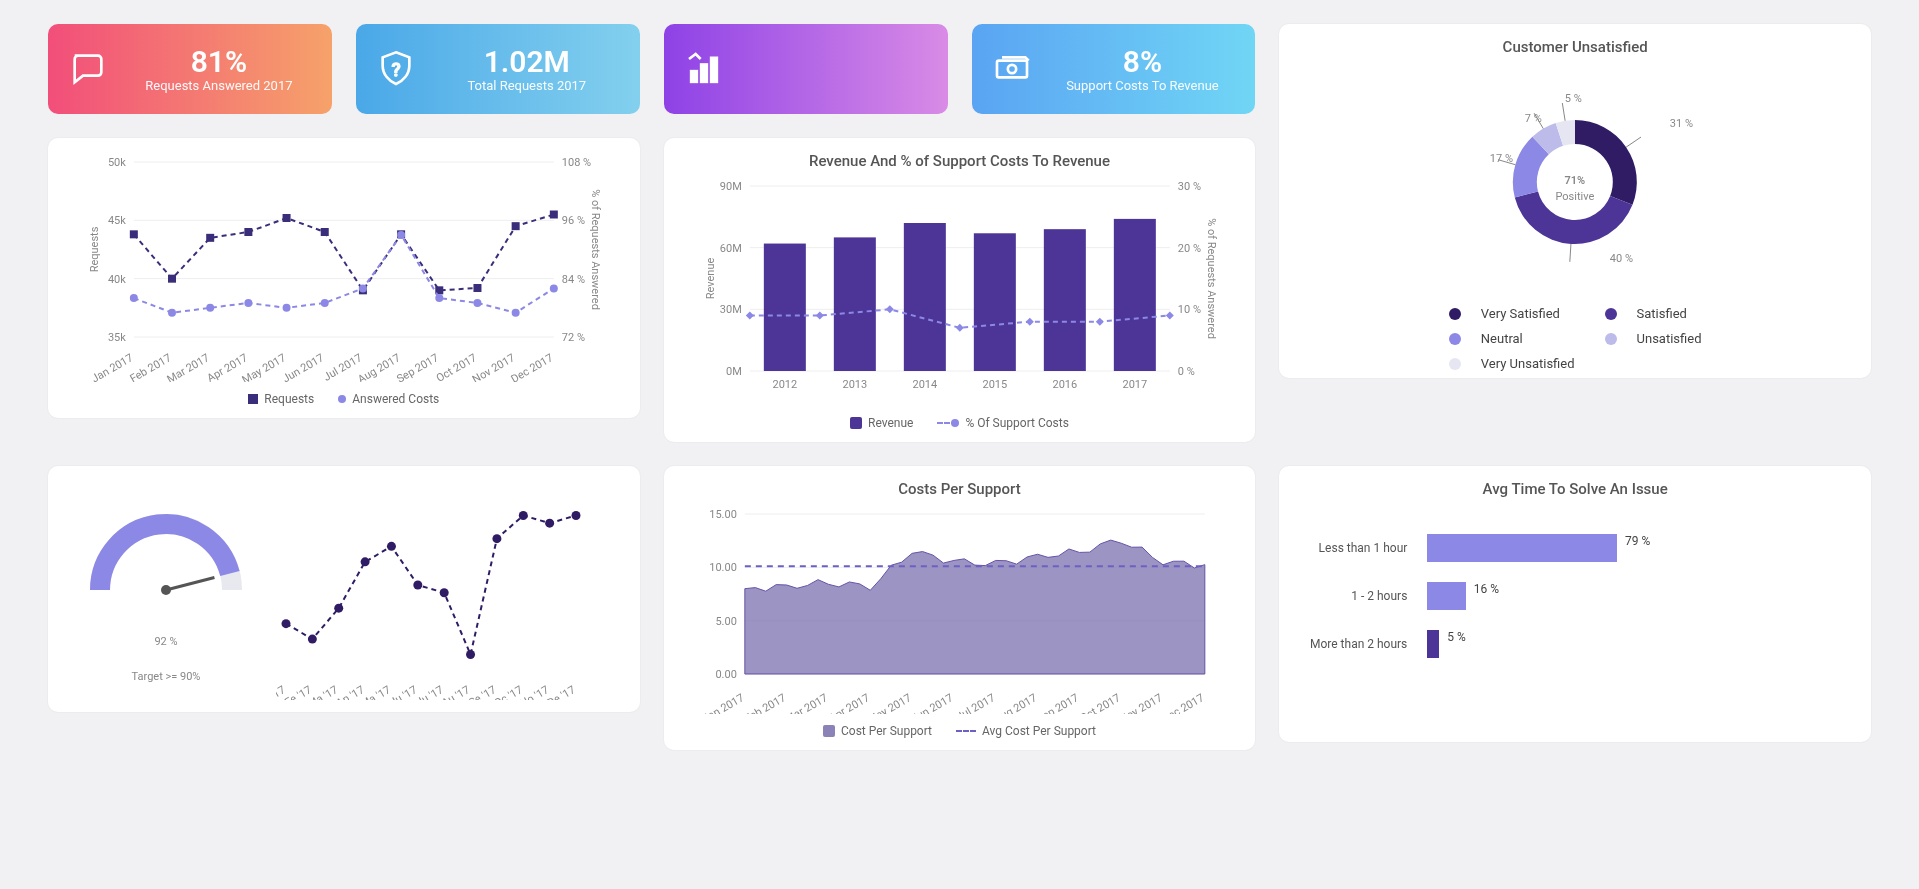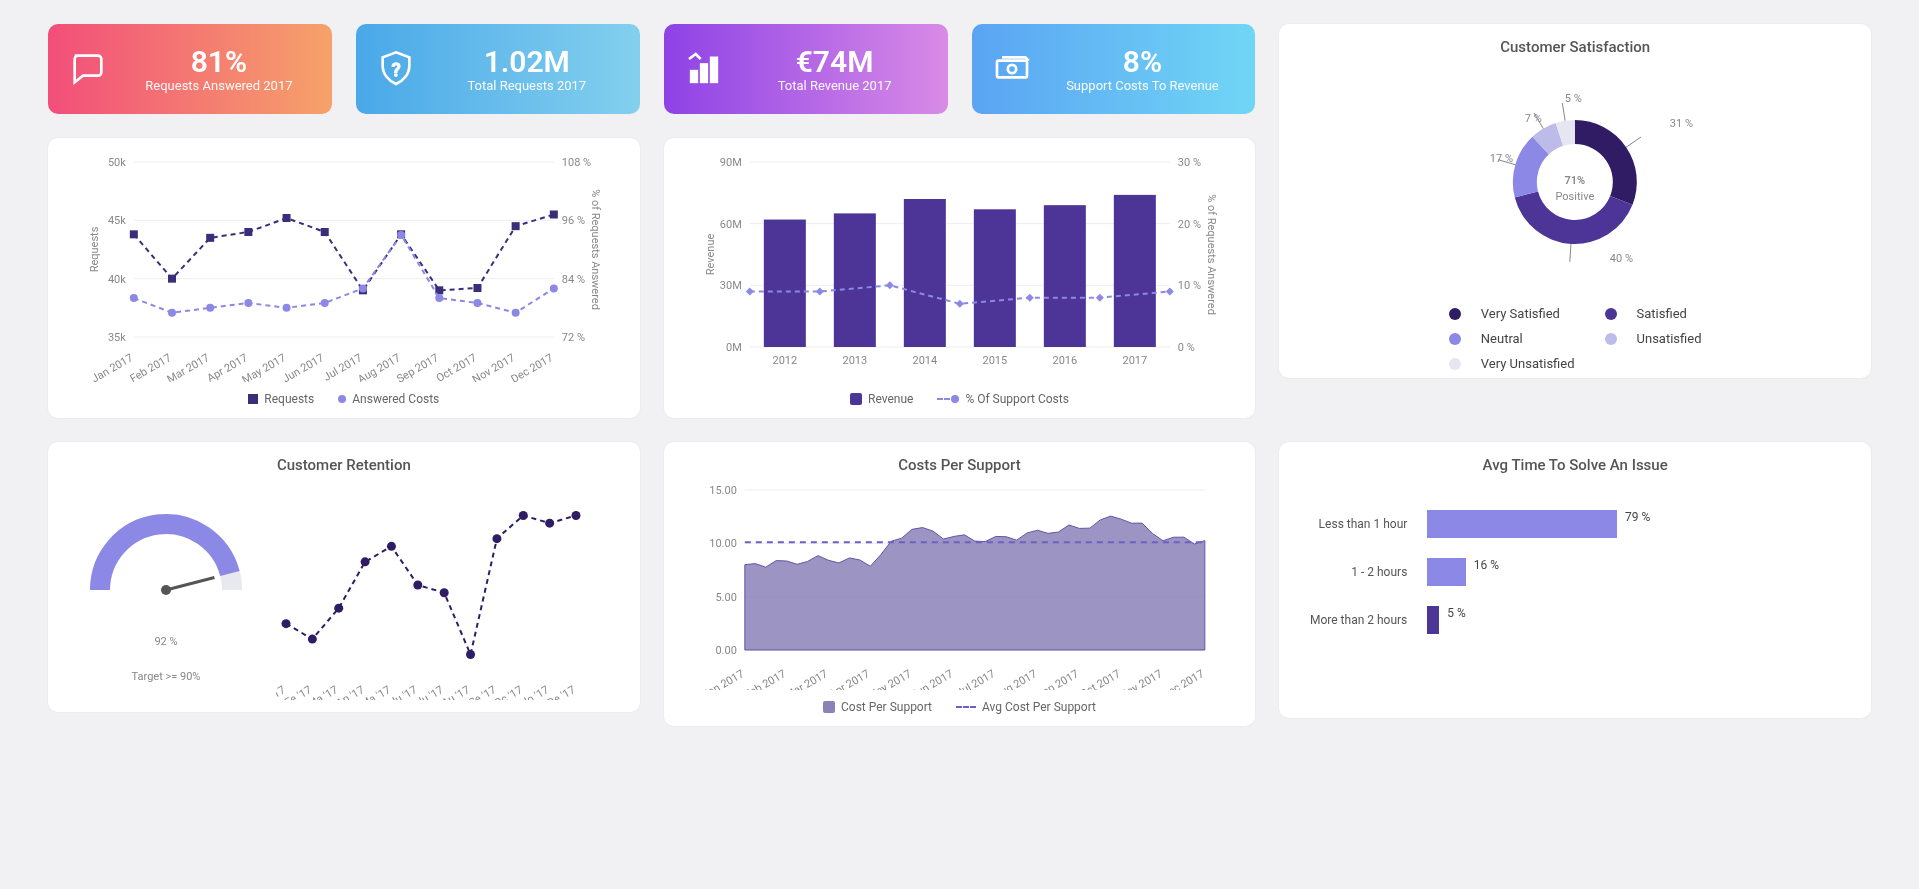--- a/index.html
+++ b/index.html
@@ -179,41 +179,38 @@
     <div class="kpi-row">
       <div class="kpi kpi3">
         <span class="icon">
           <svg viewBox="0 0 24 24">
               <rect x="4" y="13" width="4" height="7" fill="#fff"></rect>
               <rect x="10" y="9" width="4" height="11" fill="#fff"></rect>
               <rect x="16" y="5" width="4" height="15" fill="#fff"></rect>
               <path d="M3 6l4-3 3 3" fill="none" stroke="#fff" stroke-width="1.6"></path>
             </svg>
         </span>
-        <div class="text">
-          <div class="value">€74M</div>
-          <div class="label">Total Revenue 2017</div>
-        </div>
       </div>
       <div class="kpi kpi4">
         <span class="icon">
           <svg viewBox="0 0 24 24">
               <rect x="3" y="7" width="18" height="10" rx="1" fill="none" stroke="#fff" stroke-width="1.6"></rect>
               <circle cx="12" cy="12" r="2.5" fill="none" stroke="#fff" stroke-width="1.6"></circle>
               <path d="M6 5h14l2 2" fill="none" stroke="#fff" stroke-width="1.6"></path>
             </svg>
         </span>
         <div class="text">
           <div class="value">8%</div>
           <div class="label">Support Costs To Revenue</div>
         </div>
       </div>
     </div>
 
     <div class="card">
+      <h3>Revenue And % of Support Costs To Revenue</h3>
       <svg id="svg-chart2" width="100%" height="230" viewBox="0 0 520 230">
           <line x1="50" x2="470" y1="195" y2="195" stroke="#eee"></line>
           <text x="42" y="199" text-anchor="end">0M</text>
           <line x1="50" x2="470" y1="133.33333333333334" y2="133.33333333333334" stroke="#eee"></line>
           <text x="42" y="137.33333333333334" text-anchor="end">30M</text>
           <line x1="50" x2="470" y1="71.66666666666667" y2="71.66666666666667" stroke="#eee"></line>
           <text x="42" y="75.66666666666667" text-anchor="end">60M</text>
           <line x1="50" x2="470" y1="10" y2="10" stroke="#eee"></line>
           <text x="42" y="14" text-anchor="end">90M</text>
           <text x="478" y="199" text-anchor="start">0 %</text>
@@ -252,21 +249,21 @@
             <span class="dashline"></span>
             <span class="dot" style="background:#8c88e5;margin-left:-12px"></span>
             <span>% Of Support Costs</span>
           </div>
       </div>
     </div>
   </div>
 
   <div class="cell">
     <div class="card" style="height:354px">
-      <h3>Customer Satisfaction</h3>
+      <h3>Customer Unsatisfied</h3>
       <svg id="svg-chart3" width="100%" height="230" viewBox="0 0 360 230">
           <path d="M180 58 A62 62 0 0 1 237.64614212507158 142.82372226645003 L215.33150646375356 133.98873300201777 A38 38 0 0 0 180 82 Z" fill="#2f1c64"></path>
           <line x1="231.27899560502283" y1="85.1508305731679" x2="246.16644594196495" y2="75.03332977182956" stroke="#888"></line>
           <path d="M237.64614212507158 142.82372226645003 A62 62 0 0 1 119.94784401002488 135.418773004221 L143.19383987711203 129.45021571226448 A38 38 0 0 0 215.33150646375356 133.98873300201777 Z" fill="#4c3597"></path>
           <line x1="176.10698778918257" y1="181.87765716255285" x2="174.97675843765492" y2="199.84213827426174" stroke="#888"></line>
           <path d="M119.94784401002488 135.418773004221 A62 62 0 0 1 137.55807943242132 74.8039450998725 L153.98720997470983 92.29919215798637 A38 38 0 0 0 143.19383987711203 129.45021571226448 Z" fill="#8c88e5"></path>
           <line x1="120.46179148802953" y1="102.70255142556778" x2="103.17650514584456" y2="97.68071151686166" stroke="#888"></line>
           <path d="M137.55807943242132 74.8039450998725 A62 62 0 0 1 160.84094634875325 61.03449598970048 L168.257354213752 83.85985238078416 A38 38 0 0 0 153.98720997470983 92.29919215798637 Z" fill="#bdbbe9"></path>
           <line x1="148.43943222347698" y1="66.63399432575548" x2="139.27668673997033" y2="51.1406378396845" stroke="#888"></line>
           <path d="M160.84094634875325 61.03449598970048 A62 62 0 0 1 180 58 L180 82 A38 38 0 0 0 168.257354213752 83.85985238078416 Z" fill="#e6e6f2"></path>
@@ -299,21 +296,20 @@
         <div class="item">
             <span class="round" style="background:#e6e6f2"></span>
             <span>Very Unsatisfied</span>
           </div>
       </div>
     </div>
   </div>
 
   <div class="cell">
     <div class="card">
-      <h3>Customer Retention</h3>
       <div class="retention-flex">
         <svg id="svg-gauge" width="200" height="220" viewBox="0 0 200 220">
             <path d="M34 110.00000000000001 A66 66 0 0 1 166 109.99999999999999" fill="none" stroke="#e8e8ef" stroke-width="20"></path>
             <path d="M34 110.00000000000001 A66 66 0 0 1 163.92648863448966 93.58646744711955" fill="none" stroke="#8c88e5" stroke-width="20"></path>
             <line x1="100" y1="110" x2="148.42915805643156" y2="97.56550564175723" stroke="#555" stroke-width="3"></line>
             <circle cx="100" cy="110" r="5" fill="#555"></circle>
             <text x="100" y="165" text-anchor="middle" font-size="32" fill="#444">92 %</text>
             <text x="100" y="200" text-anchor="middle" font-size="12" fill="#555">Target &gt;=  90%</text>
           </svg>
         <svg id="svg-retline" width="310" height="220" viewBox="0 0 310 220">

